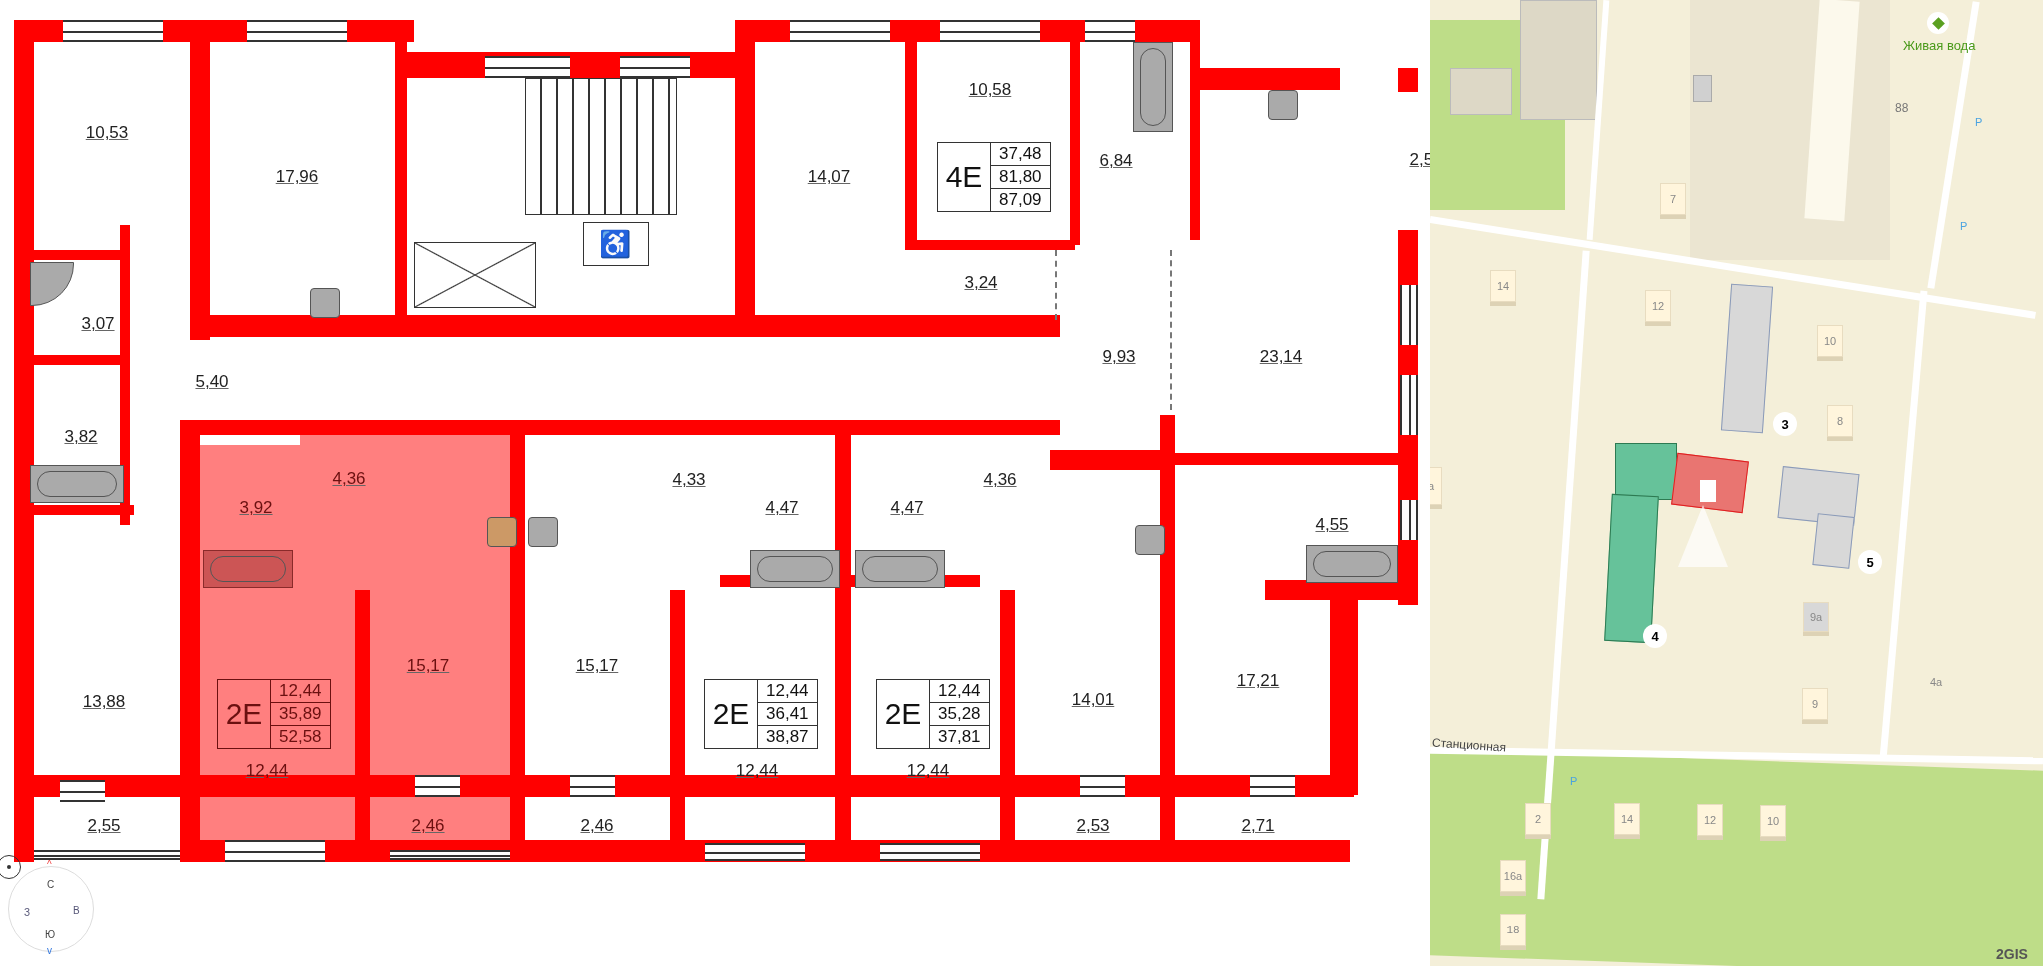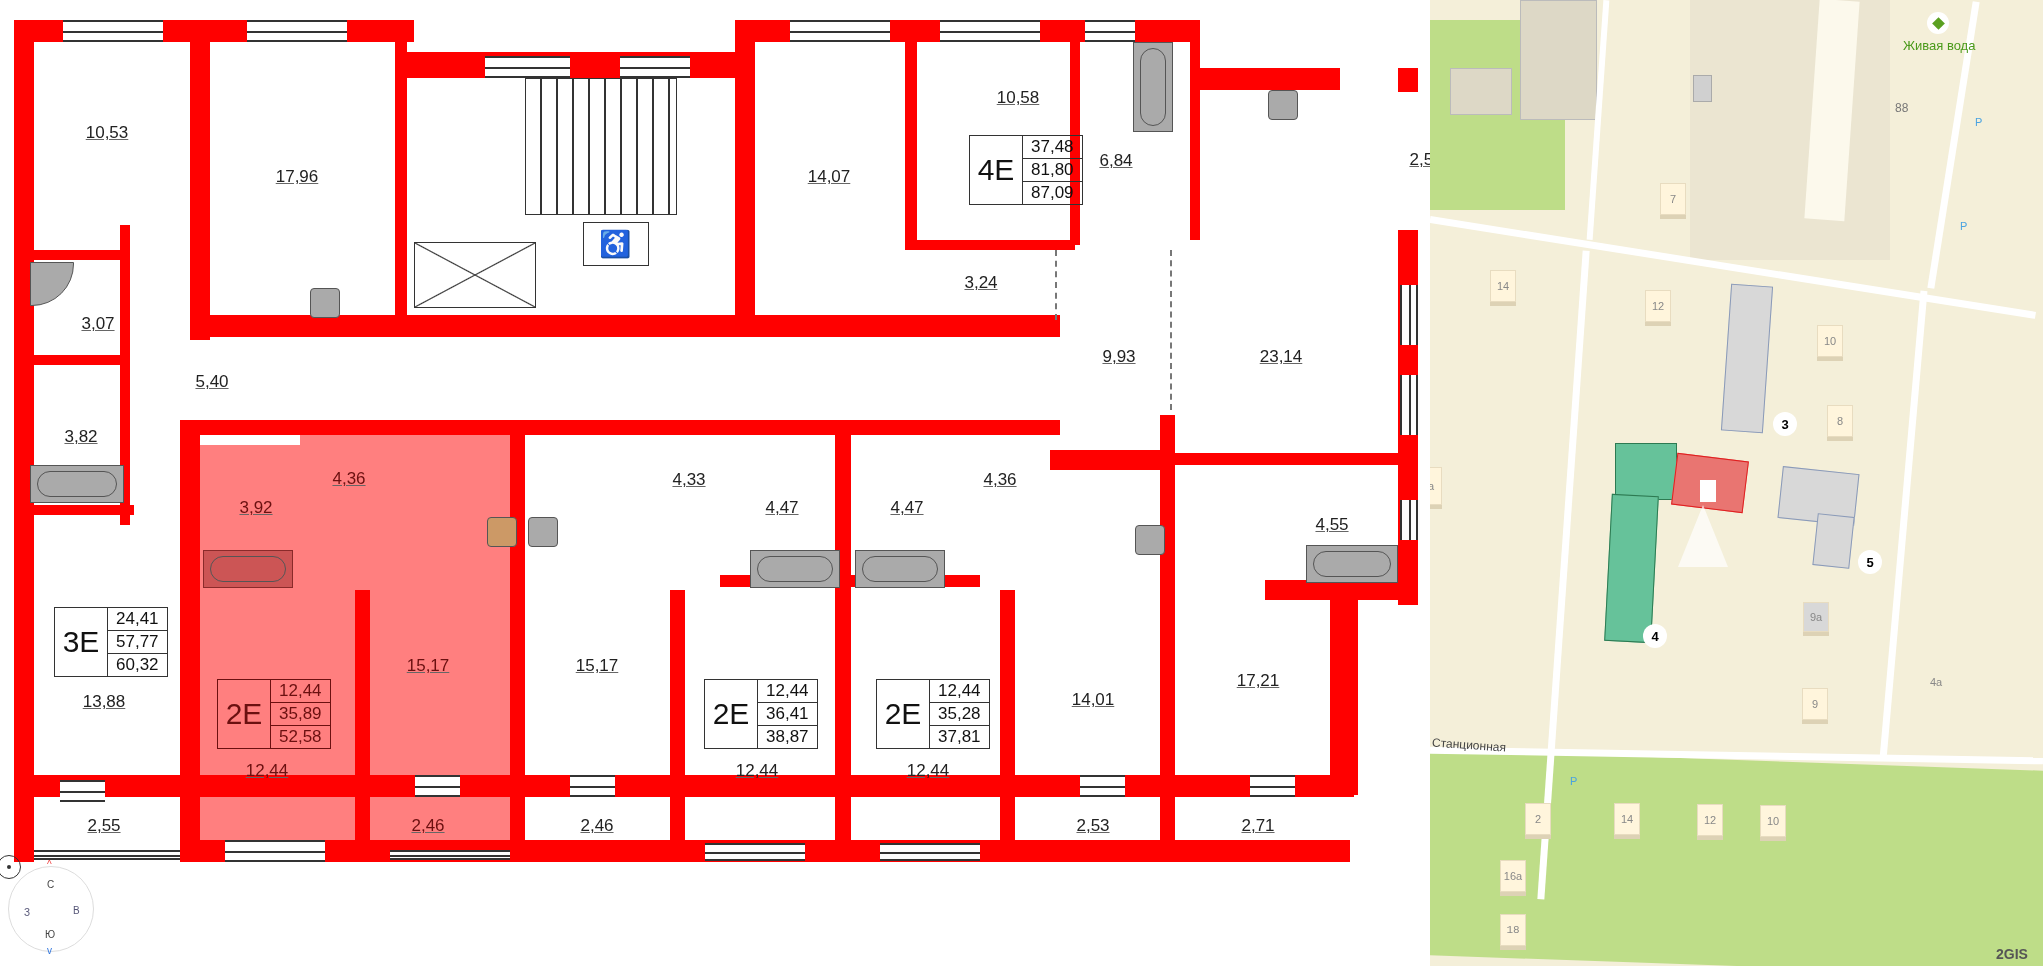--- a/index.html
+++ b/index.html
@@ -143,35 +143,27 @@
   <span class="area" style="left:907px;top:508px;">4,47</span>
   <span class="area" style="left:757px;top:771px;">12,44</span>
   <span class="area" style="left:928px;top:771px;">12,44</span>
   <span class="area" style="left:1000px;top:480px;">4,36</span>
   <span class="area" style="left:1093px;top:700px;">14,01</span>
   <span class="area" style="left:1093px;top:826px;">2,53</span>
   <span class="area" style="left:1258px;top:681px;">17,21</span>
   <span class="area" style="left:1258px;top:826px;">2,71</span>
   <span class="area" style="left:1332px;top:525px;">4,55</span>
   <span class="area" style="left:829px;top:177px;">14,07</span>
-  <span class="area" style="left:990px;top:98px;margin-left:28px;">10,58</span>
+  <span class="area" style="left:990px;top:90px;">10,58</span>
   <span class="area" style="left:981px;top:283px;">3,24</span>
   <span class="area" style="left:1116px;top:161px;">6,84</span>
   <span class="area" style="left:1119px;top:357px;">9,93</span>
   <span class="area" style="left:1281px;top:357px;">23,14</span>
   <span class="area" style="left:1426px;top:160px;">2,58</span>
 
-  <div class="tag" style="left:54px;top:607px;">
-    <span class="big">3E</span>
-    <div class="vals">
-      <span>24,41</span>
-      <span>57,77</span>
-      <span>60,32</span>
-    </div>
-  </div>
   <div class="tag dark" style="left:217px;top:679px;">
     <span class="big">2E</span>
     <div class="vals">
       <span>12,44</span>
       <span>35,89</span>
       <span>52,58</span>
     </div>
   </div>
   <div class="tag" style="left:704px;top:679px;">
     <span class="big">2E</span>
@@ -182,21 +174,21 @@
     </div>
   </div>
   <div class="tag" style="left:876px;top:679px;">
     <span class="big">2E</span>
     <div class="vals">
       <span>12,44</span>
       <span>35,28</span>
       <span>37,81</span>
     </div>
   </div>
-  <div class="tag" style="left:937px;top:135px;margin-left:32px;">
+  <div class="tag" style="left:937px;top:142px;">
     <span class="big">4E</span>
     <div class="vals">
       <span>37,48</span>
       <span>81,80</span>
       <span>87,09</span>
     </div>
   </div>
 
   <div id="compass">
     <span style="left:38px;top:-8px;color:#e44;">^</span>

